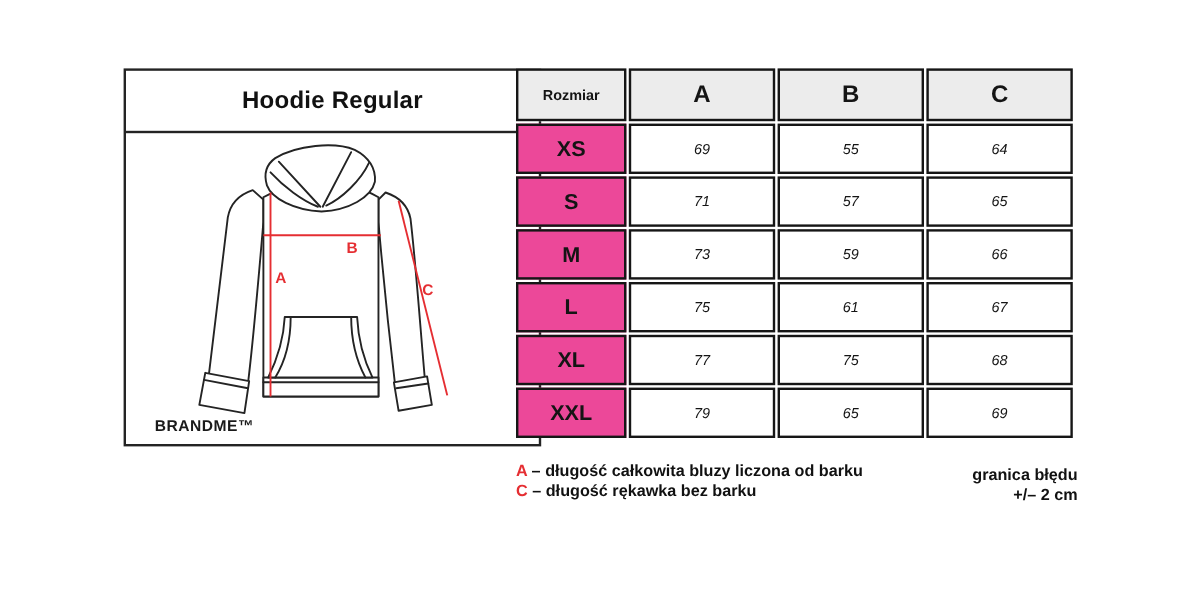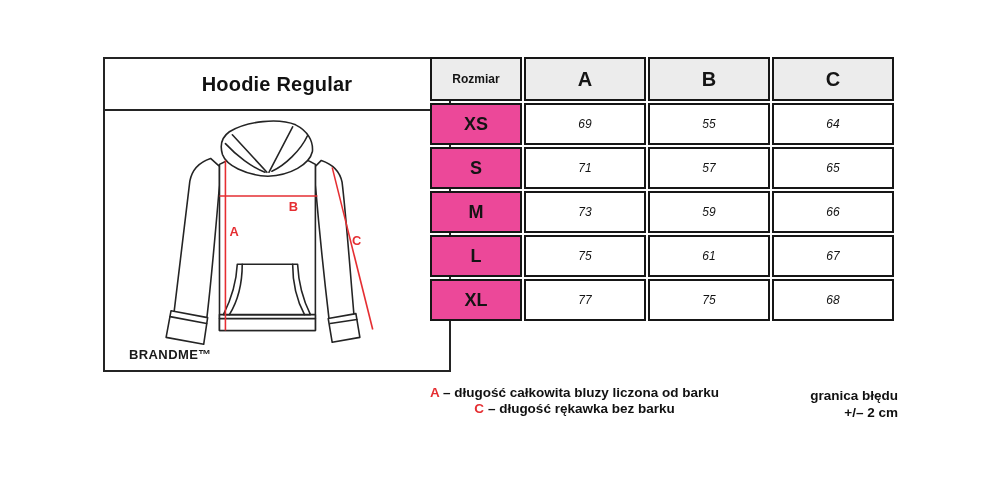--- a/index.html
+++ b/index.html
@@ -33,21 +33,21 @@
     text-align:center;vertical-align:middle;padding:0;margin-left:36px;
   }
   .size-table th{background:#ececec;}
   th.h-size{width:92px;height:44px;font-size:12px;font-weight:700;}
   th.h-col{width:122px;height:44px;font-size:20px;font-weight:600;}
   td.c-size{background:#ec4899;height:42px;font-size:18px;font-weight:700;}
   td.c-val{background:#ffffff;height:42px;font-size:12px;font-weight:500;font-style:italic;}
   
   .legend{
     position:absolute;left:430px;top:385px;
-    font-size:13.5px;font-weight:700;line-height:16px;color:#111;text-align:center;
+    font-size:13.5px;font-weight:700;line-height:16px;color:#111;
   }
   .legend .letter{color:#e52e32;}
   .error-note{
     position:absolute;right:102px;top:387px;text-align:right;
     font-size:13.5px;font-weight:600;line-height:17px;color:#111;
   }
 </style>
 </head>
 <body>
 
@@ -133,20 +133,26 @@
       <td class="c-val">75</td>
       <td class="c-val">61</td>
       <td class="c-val">67</td>
     </tr>
     <tr>
       <td class="c-size">XL</td>
       <td class="c-val">77</td>
       <td class="c-val">75</td>
       <td class="c-val">68</td>
     </tr>
+    <tr>
+      <td class="c-size">XXL</td>
+      <td class="c-val">79</td>
+      <td class="c-val">65</td>
+      <td class="c-val">69</td>
+    </tr>
   </tbody>
 </table>
 
 <div class="legend">
   <div><span class="letter">A</span> <span>– długość całkowita bluzy liczona od barku</span></div>
   <div><span class="letter">C</span> <span>– długość rękawka bez barku</span></div>
 </div>
 
 <div class="error-note">
   <div>granica błędu</div>

